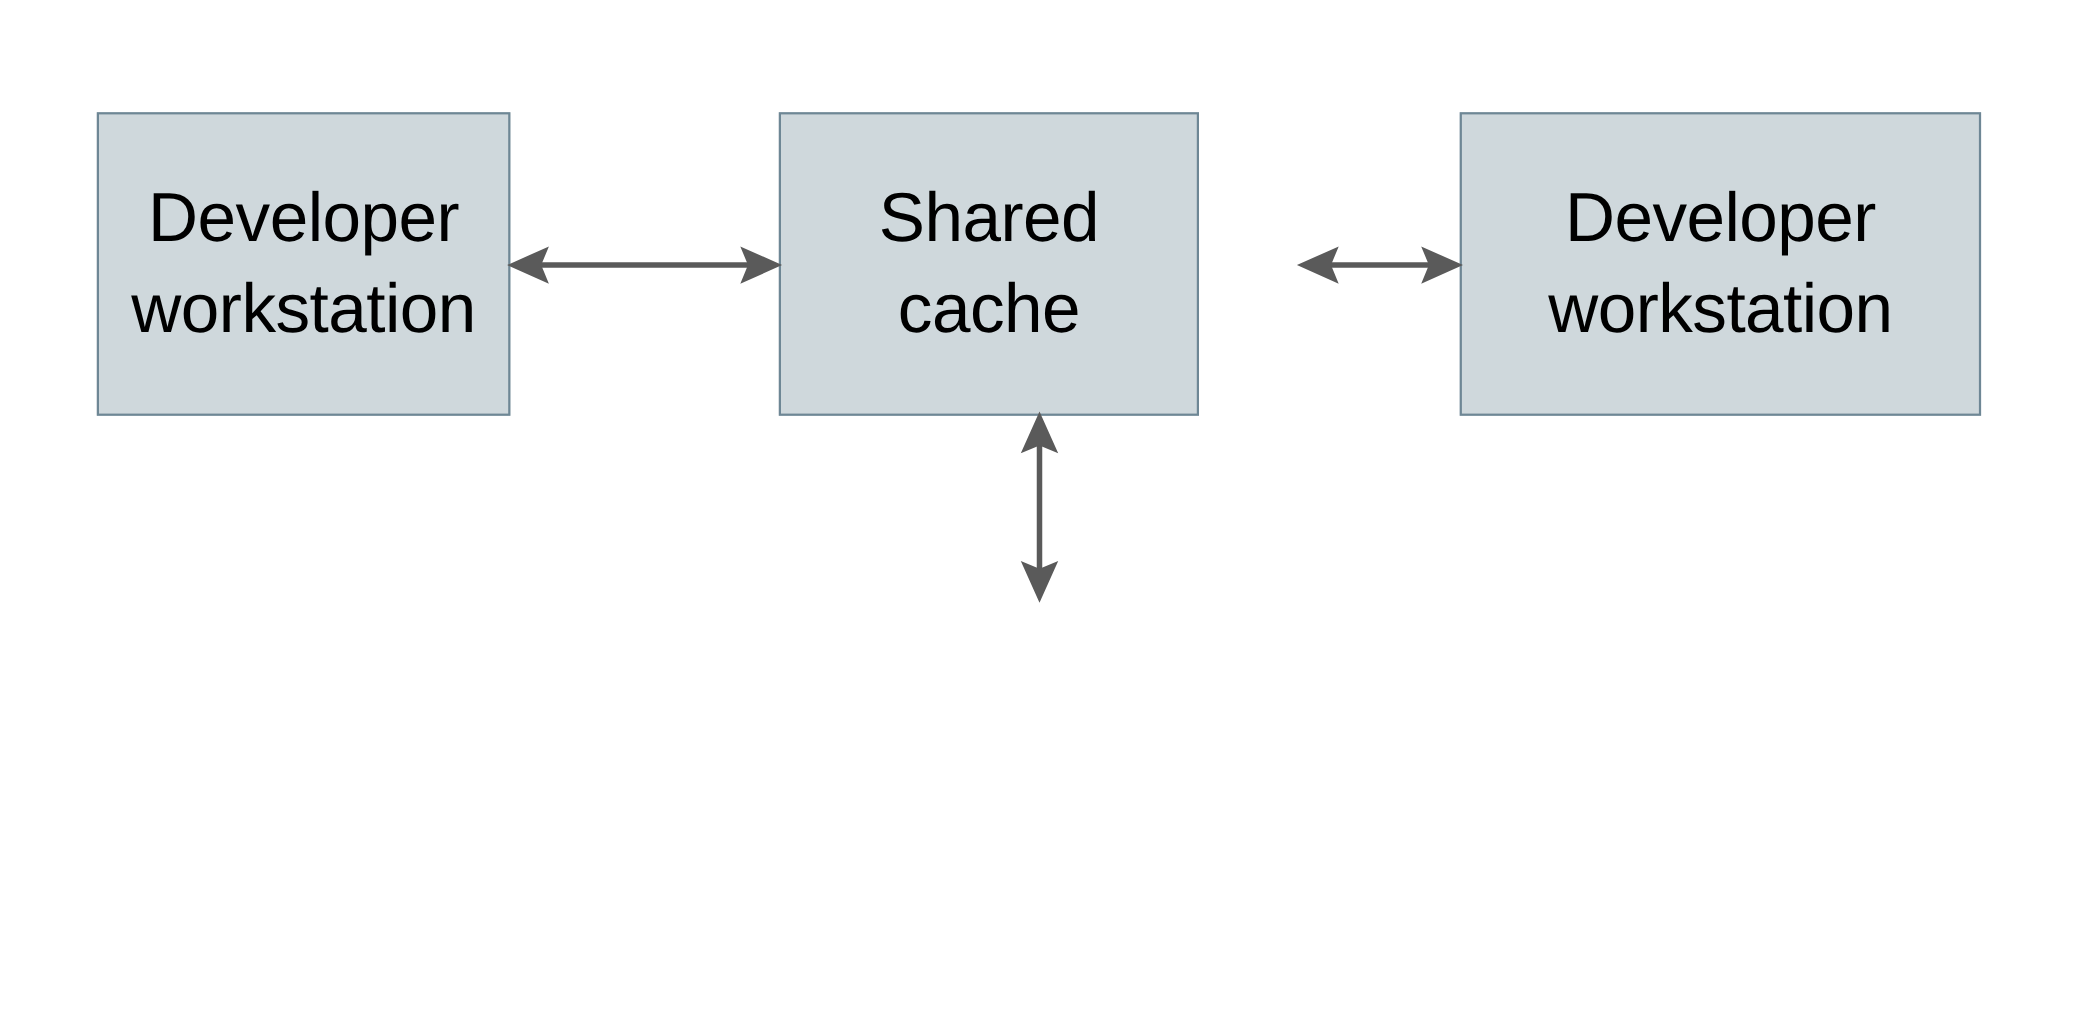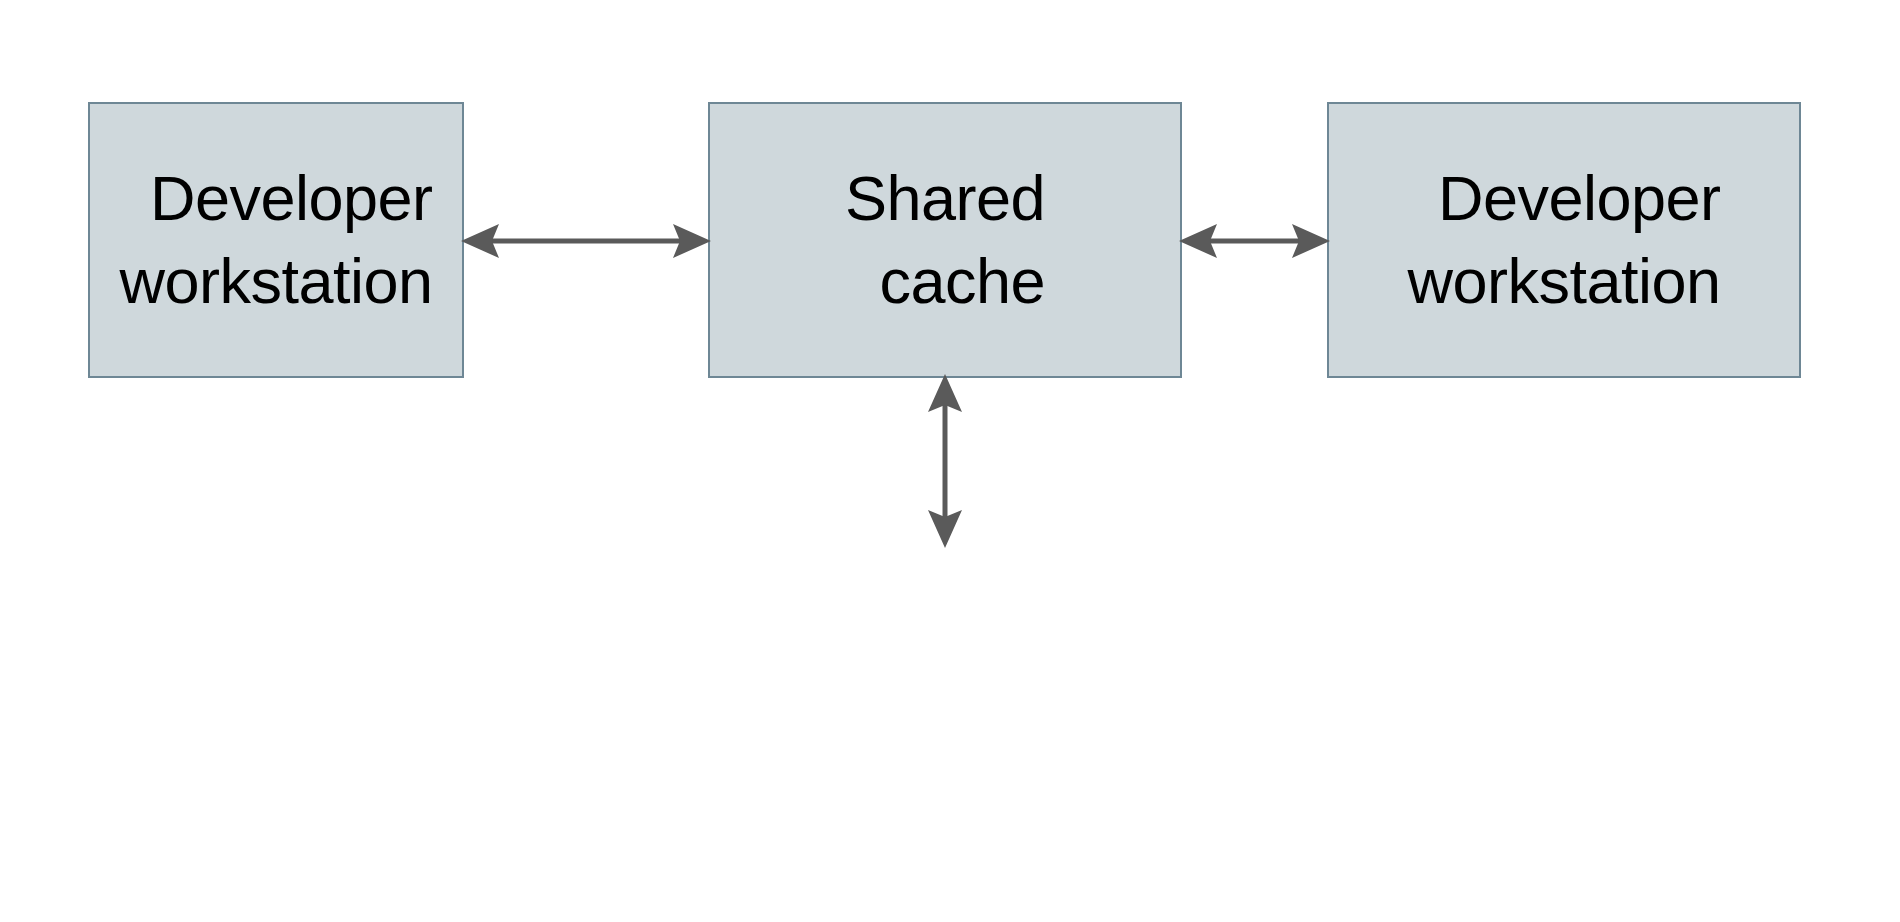--- a/index.html
+++ b/index.html
@@ -21,35 +21,35 @@
     background: #ffffff;
   }
   .node-box {
     position: absolute;
     box-sizing: border-box;
     background: #cfd8dc;
     border: 2px solid #6e8795;
     display: flex;
     align-items: center;
     justify-content: center;
-    text-align: right;
+    text-align: center;
   }
   .node-label {
     display: block;
     color: #000000;
     font-size: 63px;
     line-height: 1.32;
     letter-spacing: -0.5px;
     font-weight: 400;
     white-space: pre-line;
     padding: 0 6px;
   }
   
   #node-dev-left   { left: 88px;  top: 102px; width: 376px; height: 276px; }
-  #node-shared     { left: 708px; top: 102px; width: 474px; height: 276px; }
+  #node-shared     { left: 708px; top: 102px; width: 382px; height: 276px; }
   #node-dev-right  { left: 1327px;top: 102px; width: 474px; height: 276px; }
   #node-ci         { left: 708px; top: 545px; width: 474px; height: 276px; }
 
   .connector {
     position: absolute;
     overflow: visible;
   }
   #conn-left-shared  { left: 459px; top: 205px; width: 254px; height: 72px; }
   #conn-shared-right { left: 1177px;top: 205px; width: 155px; height: 72px; }
   #conn-shared-ci    { left: 909px; top: 372px; width: 72px;  height: 178px; }

